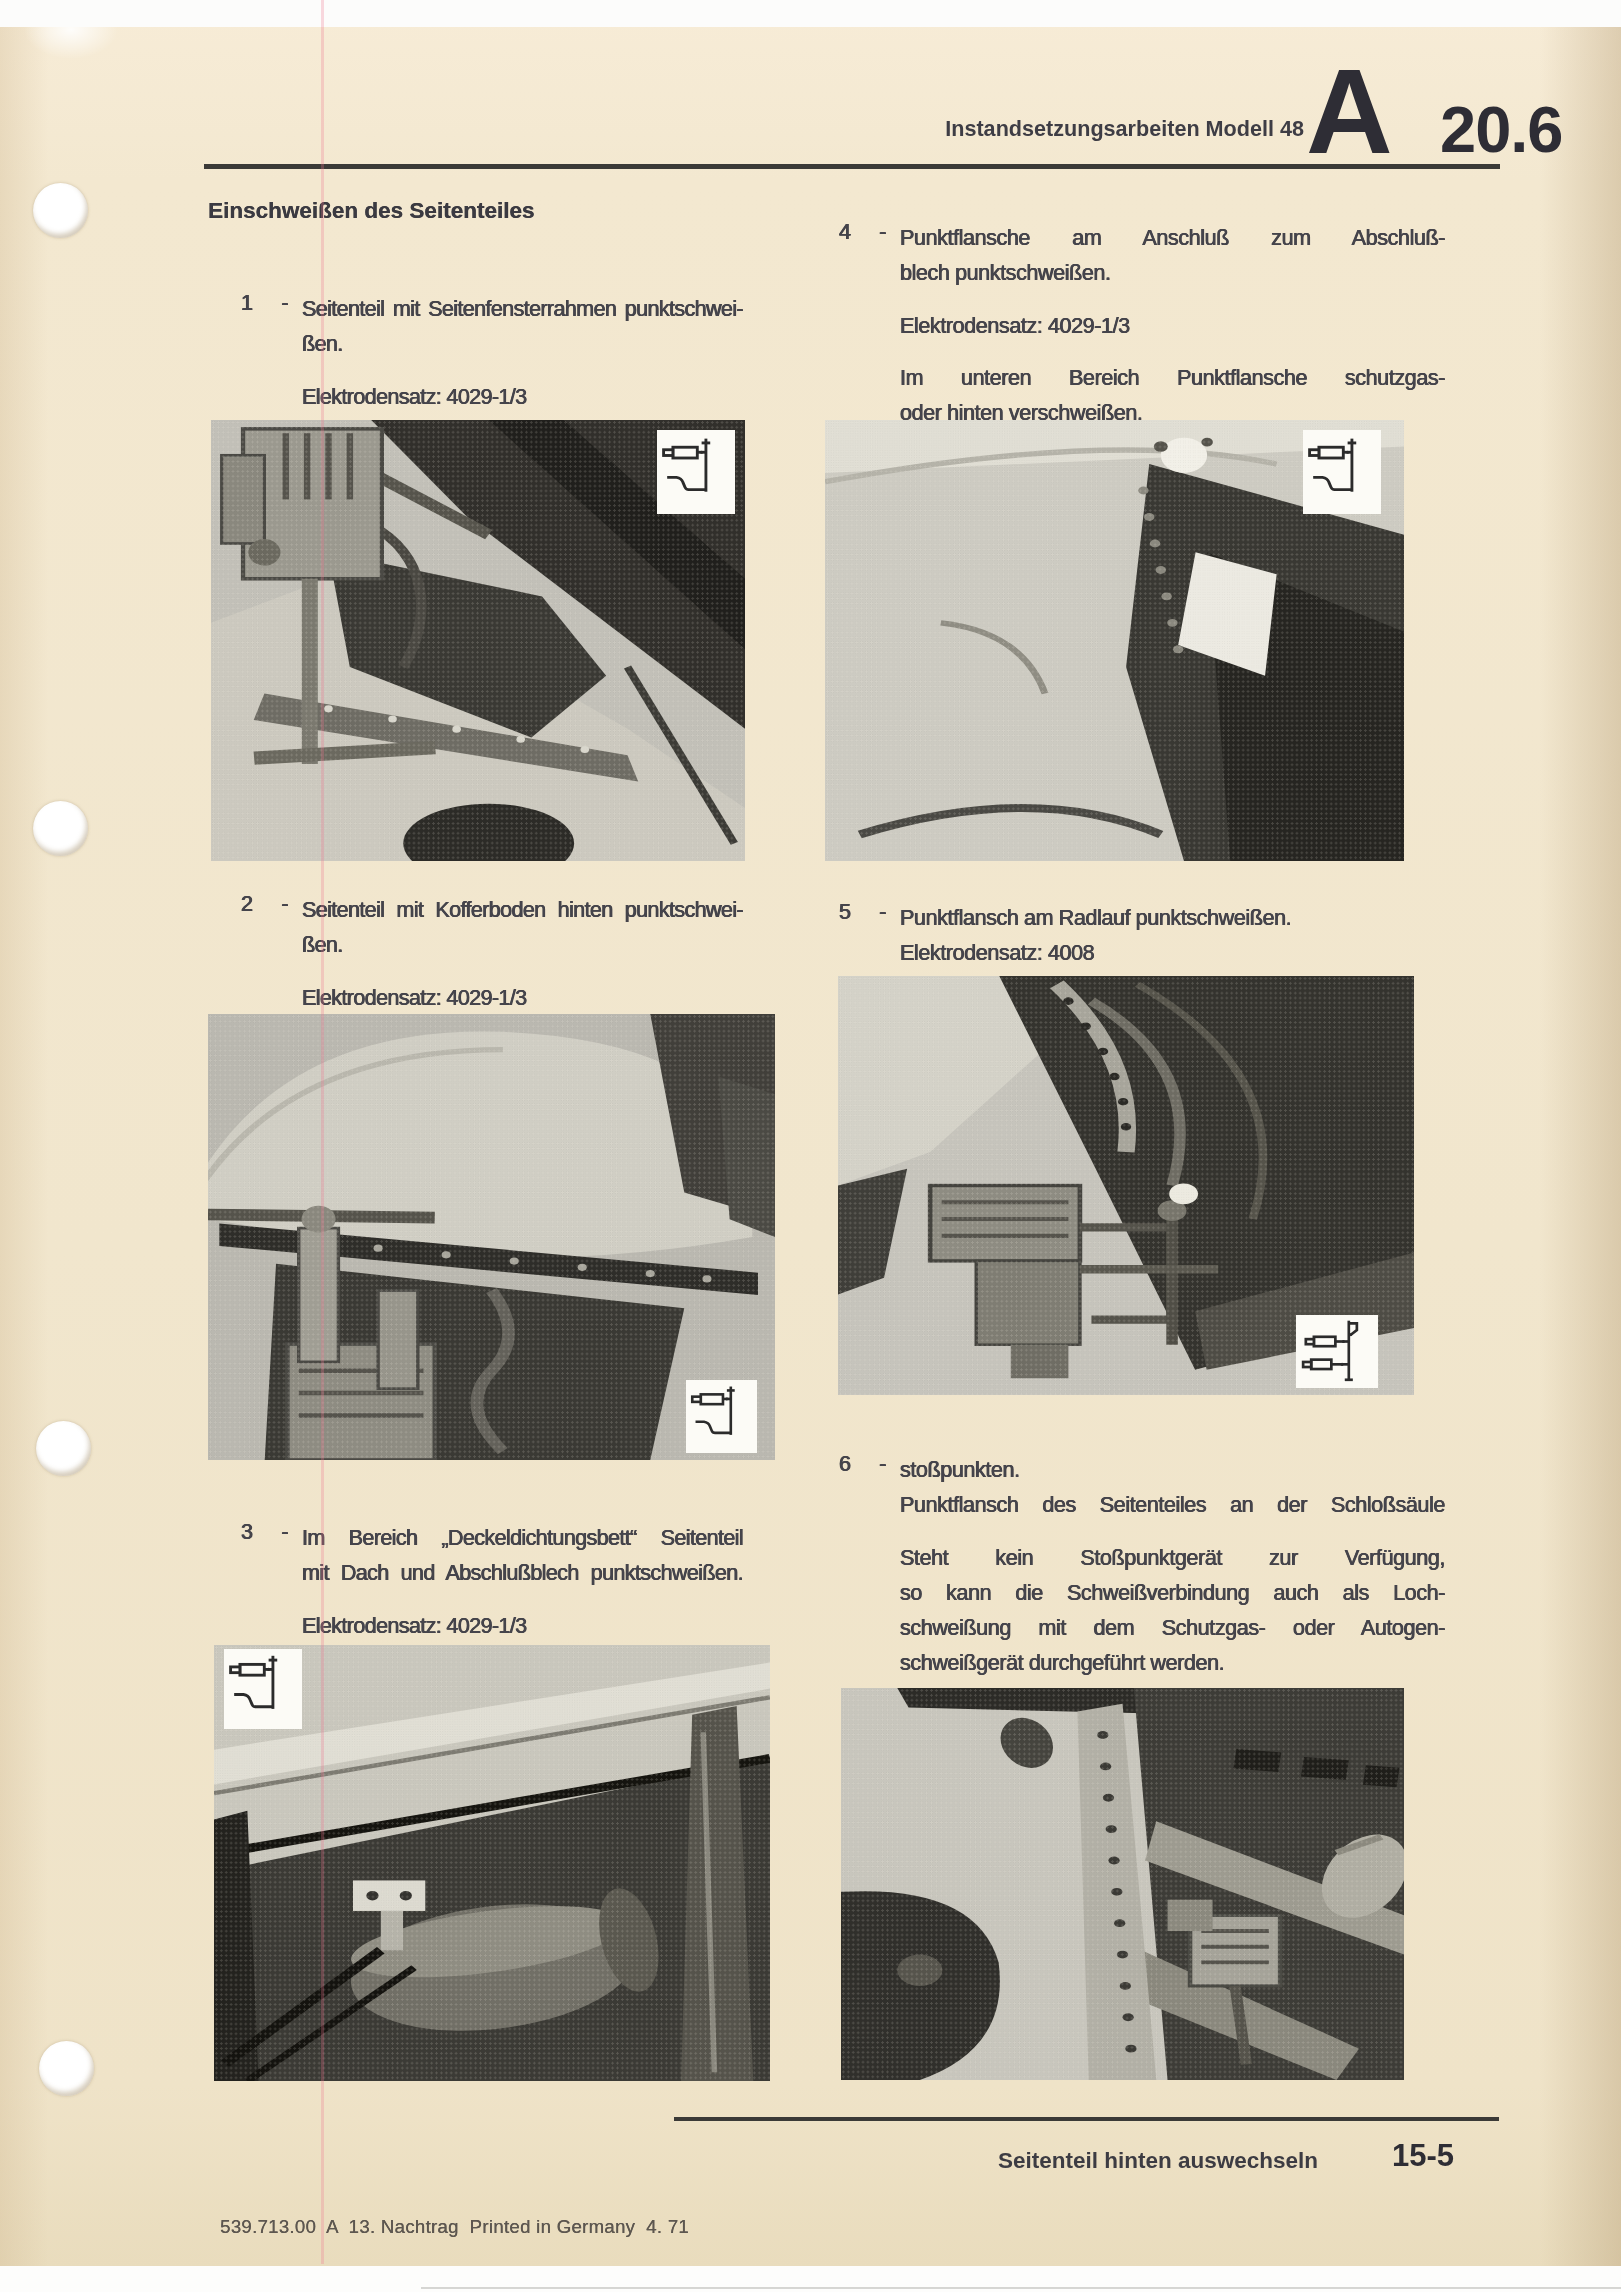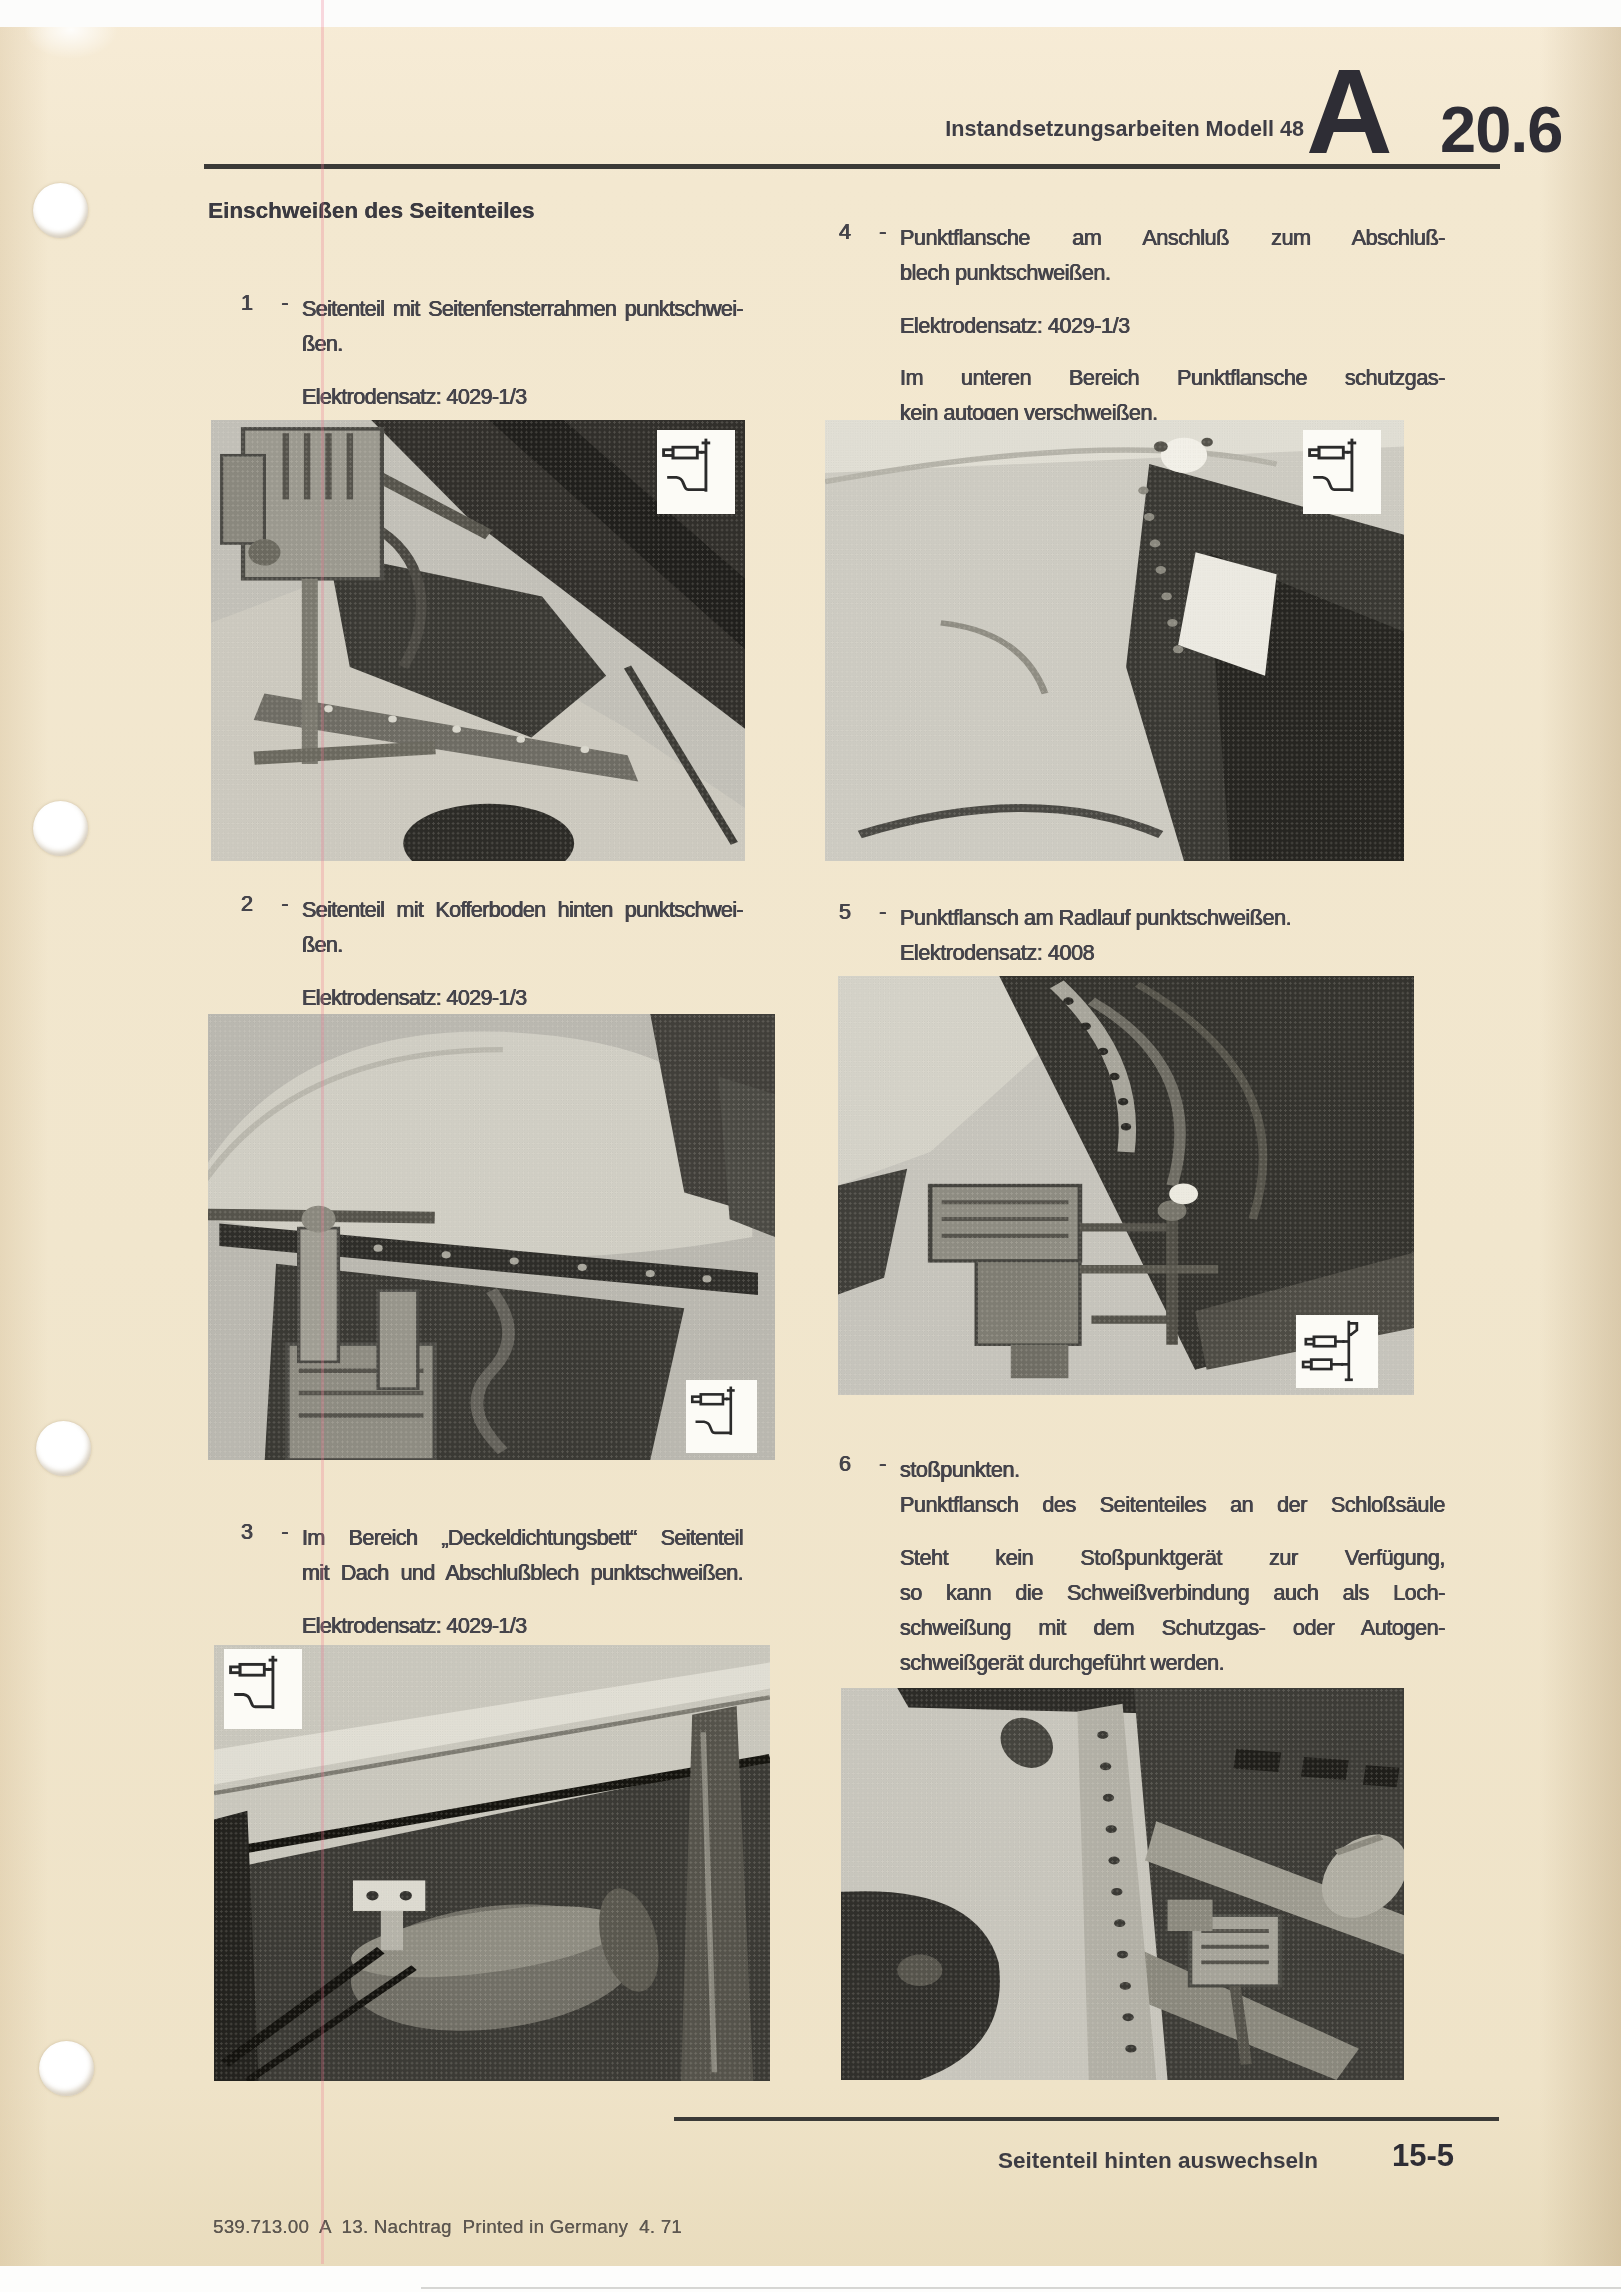--- a/index.html
+++ b/index.html
@@ -46,21 +46,21 @@
   .photo svg.scene{position:absolute;inset:0;width:100%;height:100%;}
   .photo::after{content:"";position:absolute;inset:0;pointer-events:none;
         background-image:radial-gradient(rgba(246,241,229,.16) 1px, rgba(40,38,34,.06) 1.2px, transparent 1.7px);
         background-size:4.9px 4.9px;}
   .iconplate{position:absolute;background:#fcfbf6;z-index:3;display:flex;align-items:center;justify-content:center;}
   .iconplate svg{width:92%;height:92%;}
 
   .f-caption{position:absolute;left:838px;top:2148px;width:480px;text-align:right;
         font-size:22.5px;font-weight:700;color:#3d3c43;}
   .f-page{position:absolute;left:1392px;top:2138px;font-size:31px;font-weight:700;color:#2e2d34;}
-  .imprint{position:absolute;left:213px;top:2216px;font-size:18.6px;color:#5d5750;white-space:pre;
+  .imprint{position:absolute;left:220px;top:2216px;font-size:18.6px;color:#5d5750;white-space:pre;
         letter-spacing:0.3px;text-shadow:0.3px 0 currentColor;}
 </style>
 </head>
 <body>
 
 <div class="page">
   <div class="paper"></div>
   <div class="blob"></div>
 
   <div class="hole" style="left:33px;top:183px;"></div>
@@ -247,21 +247,21 @@
       </div>
       <div class="para">
         <div class="ln j">Punktflansche am Anschluß zum Abschluß-</div>
         <div class="ln">blech punktschweißen.</div>
       </div>
       <div class="para">
         <div class="ln">Elektrodensatz: 4029-1/3</div>
       </div>
       <div class="para">
         <div class="ln j">Im unteren Bereich Punktflansche schutzgas-</div>
-        <div class="ln">kein autogen verschweißen.</div>
+        <div class="ln">oder hinten verschweißen.</div>
       </div>
     </div>
 
     <div class="photo" style="left:825px;top:420px;width:579px;height:441px;">
       <svg class="scene" viewBox="0 0 100 100" preserveAspectRatio="none">
         <rect width="100" height="100" fill="#cdcbc2"></rect>
         <polygon points="0,0 100,0 100,6 0,12" fill="#e0ded4"></polygon>
         <path d="M0 14 Q50 2 78 10" stroke="#b5b3a9" stroke-width="1.2" fill="none"></path>
         <polygon points="56,10 100,26 100,100 62,100 52,56" fill="#393833"></polygon>
         <polygon points="66,30 100,48 100,100 70,100" fill="#262521"></polygon>

